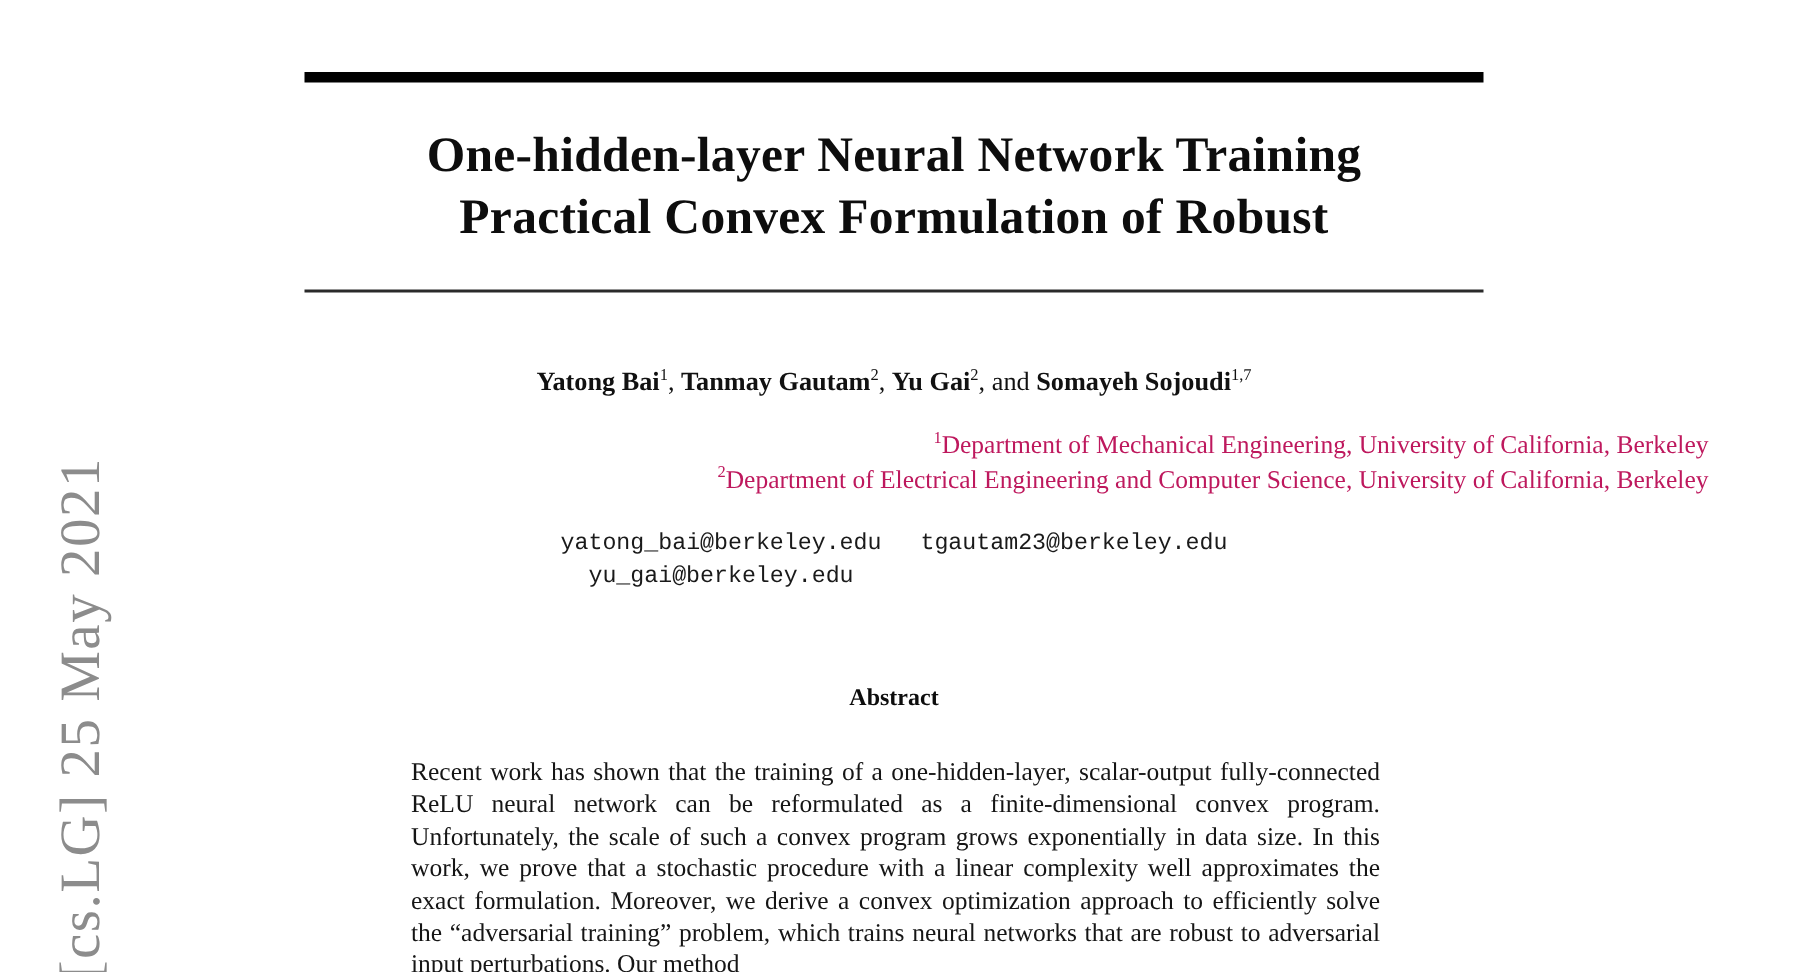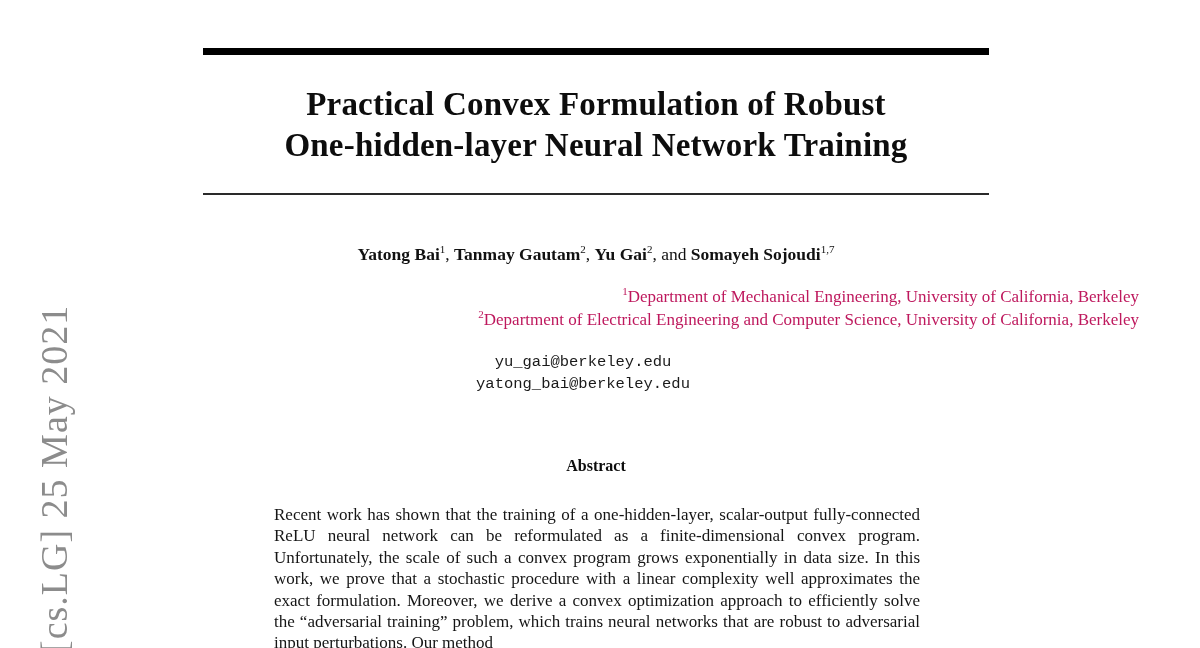--- a/index.html
+++ b/index.html
@@ -63,39 +63,40 @@
     font-size: 38px; color: #8c8c8c;
     letter-spacing: 1px;
   }
 </style>
 </head>
 <body>
 
 <div class="topbar"></div>
 
 <div class="paper-title">
+  <div>One-hidden-layer Neural Network Training</div>
   <div>Practical Convex Formulation of Robust</div>
-  <div>One-hidden-layer Neural Network Training</div>
 </div>
 
 <div class="thin-rule"></div>
 
 <div class="author-line"><b>Yatong Bai</b><sup>1</sup><span>, </span><b>Tanmay Gautam</b><sup>2</sup><span>, </span><b>Yu Gai</b><sup>2</sup><span>, and </span><b>Somayeh Sojoudi</b><sup>1,7</sup></div>
 
 <div class="affiliations">
   <div><sup>1</sup><span>Department of Mechanical Engineering, University of California, Berkeley</span></div>
   <div><sup>2</sup><span>Department of Electrical Engineering and Computer Science, University of California, Berkeley</span></div>
 </div>
 
 <div class="emails">
   <div class="email-col">
+    <div>yatong_bai@berkeley.edu</div>
     <div>yu_gai@berkeley.edu</div>
-    <div>yatong_bai@berkeley.edu</div>
   </div>
   <div class="email-col">
+    <div>tgautam23@berkeley.edu</div>
   </div>
 </div>
 
 <div class="abstract-heading">Abstract</div>
 
 <div class="abstract-text">Recent work has shown that the training of a one-hidden-layer, scalar-output fully-connected ReLU neural network can be reformulated as a finite-dimensional convex program. Unfortunately, the scale of such a convex program grows exponentially in data size.  In this work, we prove that a stochastic procedure with a linear complexity well approximates the exact formulation. Moreover, we derive a convex optimization approach to efficiently solve the “adversarial training” problem, which trains neural networks that are robust to adversarial input perturbations. Our method</div>
 
 <div class="arxiv-vertical">[cs.LG] 25 May 2021</div>
 
 </body></html>

